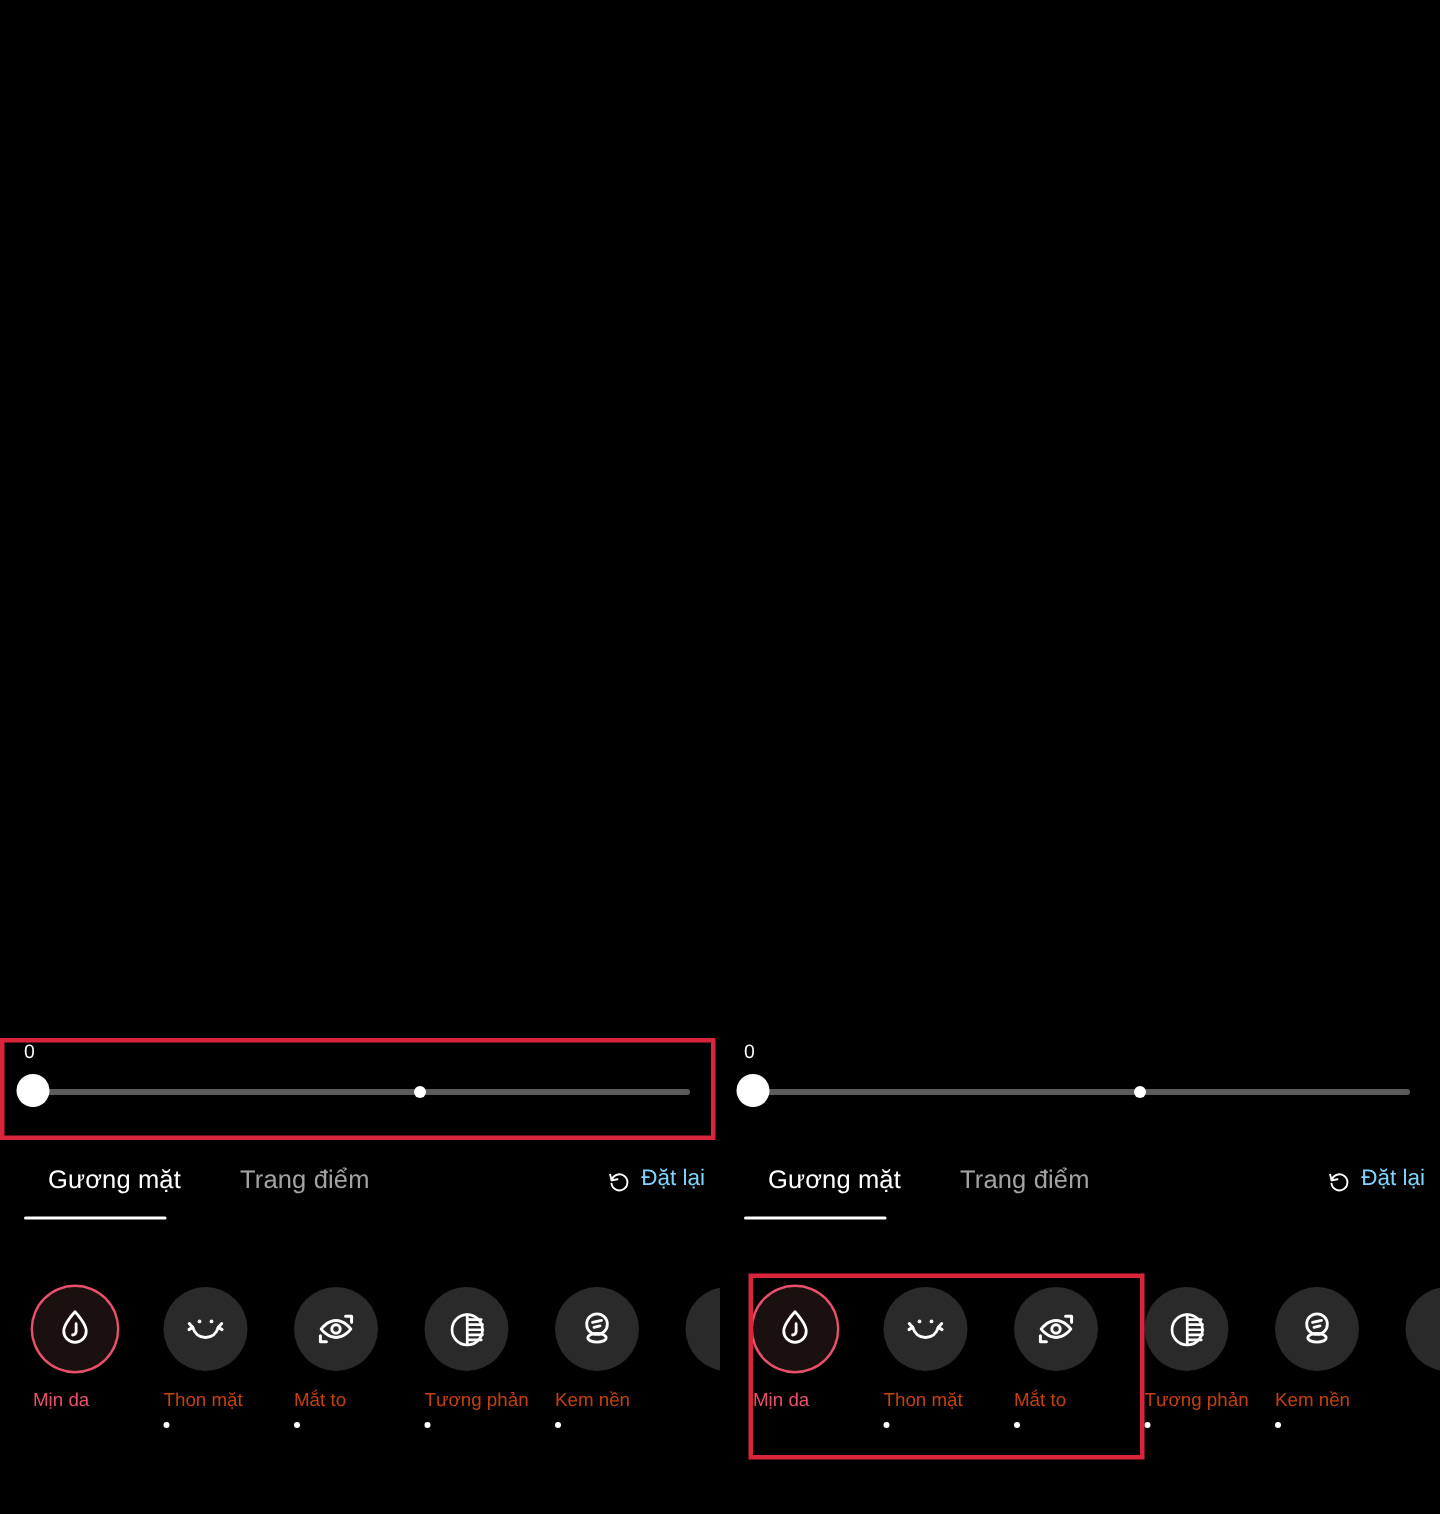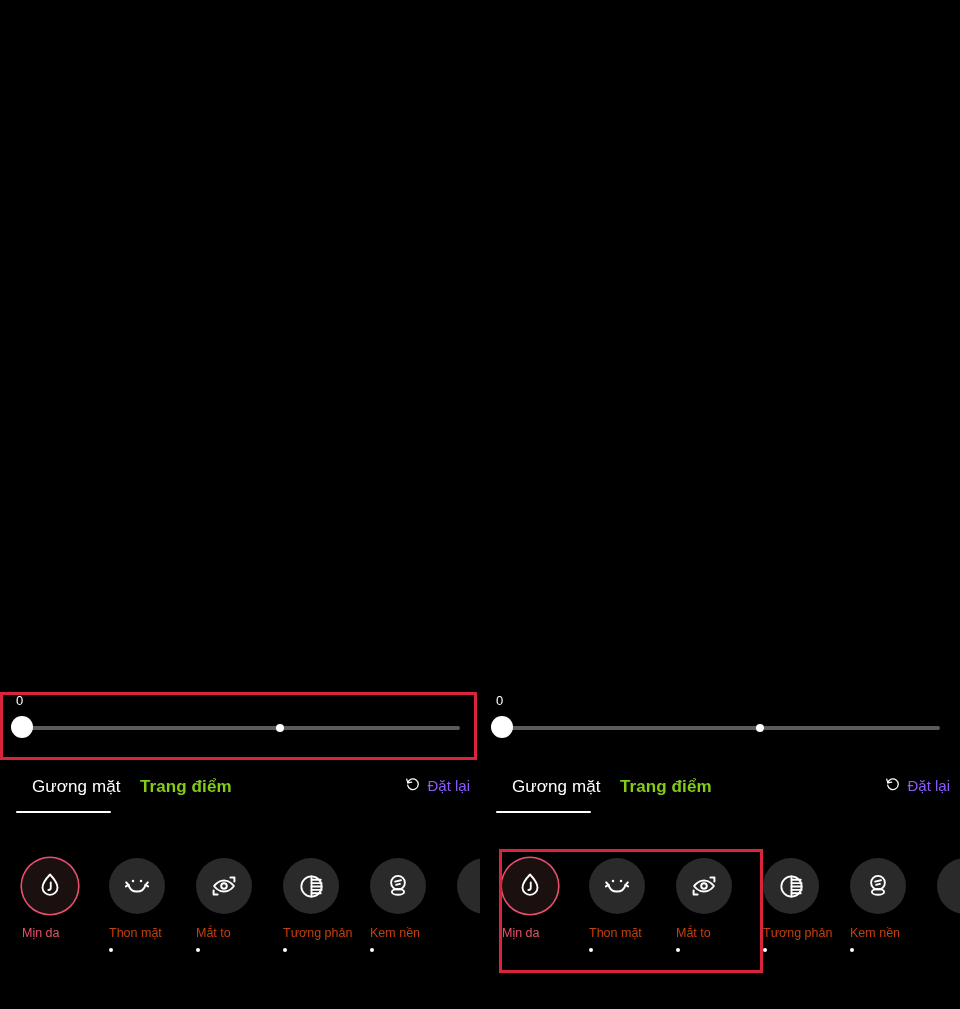--- a/index.html
+++ b/index.html
@@ -88,38 +88,38 @@
     height:62px;
   }
   .tab {
     position:absolute;
     top:12px;
     font-size:17px;
     line-height:22px;
     letter-spacing:0.1px;
   }
   .tab-face { left:16px; color:#ffffff; font-weight:400;margin-left:16px; }
-  .tab-makeup { left:140px; color:#84cc16; font-weight:700; }
+  .tab-makeup { left:160px; color:#a3a3a3; font-weight:400; }
   .tab-underline {
     position:absolute;
     left:16px;
     top:47px;
     width:95px;
     height:2px;
     background:#ffffff;
     border-radius:1px;
   }
   .reset-btn {
     position:absolute;
     right:10px;
     top:12px;
     display:flex;
-    align-items:flex-start;
+    align-items:flex-end;
     gap:6px;
-    color:#8b5cf6;
+    color:#7dd3fc;
     font-size:15px;
     line-height:20px;
   }
   .reset-icon { width:16px; height:16px; display:block; }
 
   
   .effects {
     position:absolute;
     left:0;
     top:858px;

